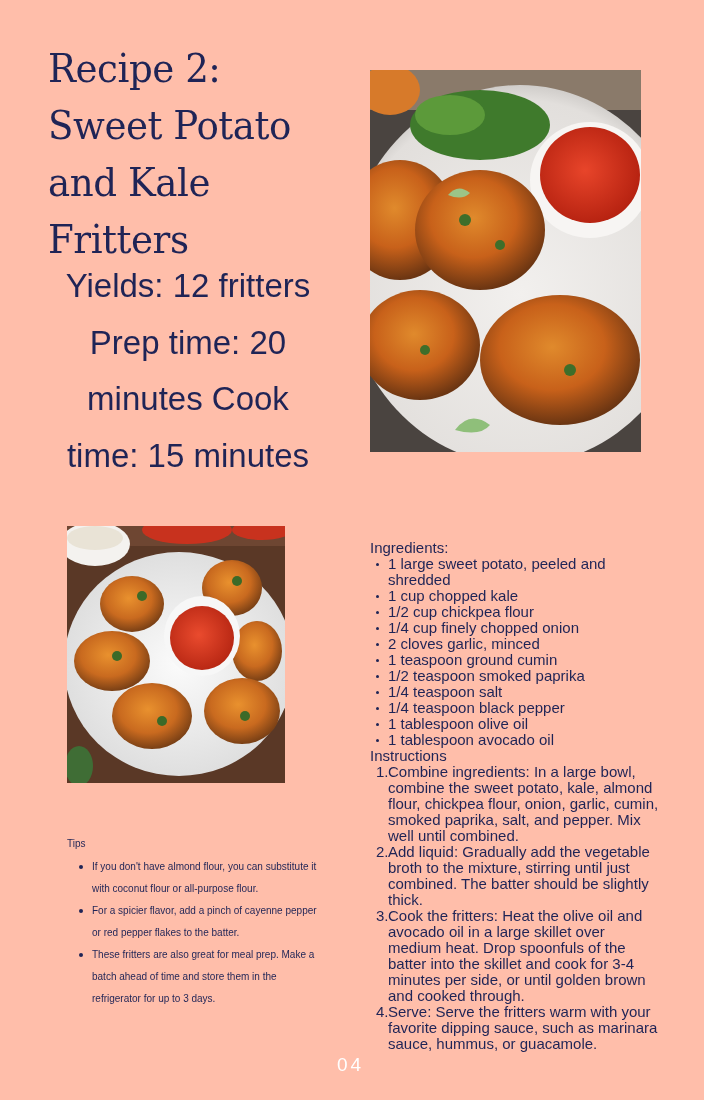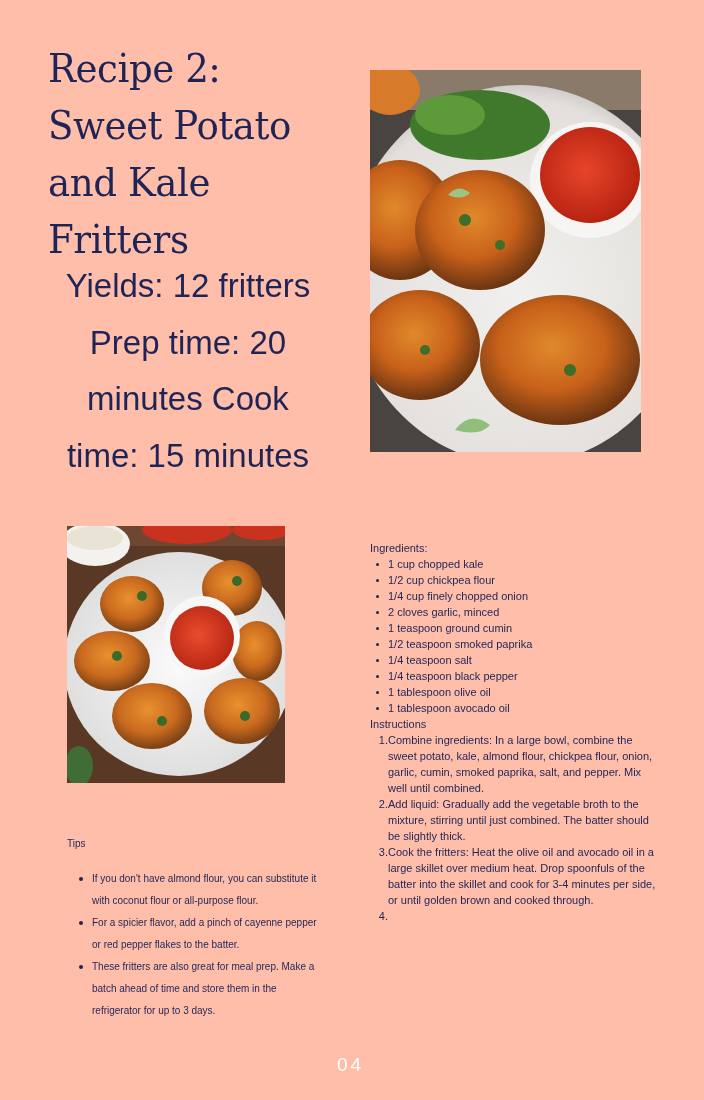--- a/index.html
+++ b/index.html
@@ -39,21 +39,21 @@
       overflow: hidden;
     }
     .photo svg { display: block; width: 100%; height: 100%; }
     .photo-top { left: 370px; top: 70px; width: 271px; height: 382px; }
     .photo-bottom { left: 67px; top: 526px; width: 218px; height: 257px; }
 
     .ingredients {
       position: absolute;
       left: 370px; top: 540px;
       width: 290px;
-      font-size: 11px;
+      font-size: 15px;
       line-height: 16px;
       color: #1F2456;
     }
     .ingredients ul { list-style: none; margin-left: 6px; }
     .ingredients ul li { position: relative; padding-left: 12px; }
     .ingredients ul li::before {
       content: "";
       position: absolute; left: 0; top: 7px;
       width: 3px; height: 3px; border-radius: 50%;
       background: #1F2456;
@@ -66,21 +66,21 @@
     }
 
     .tips {
       position: absolute;
       left: 67px; top: 833px;
       width: 250px;
       font-size: 10px;
       line-height: 22px;
       color: #1F2456;
     }
-    .tips ul { list-style: none; margin-left: 12px; margin-top: 13px; }
+    .tips ul { list-style: none; margin-left: 12px; margin-top: 1px; }
     .tips ul li { position: relative; padding-left: 13px; }
     .tips ul li::before {
       content: "";
       position: absolute; left: 0; top: 9px;
       width: 4px; height: 4px; border-radius: 50%;
       background: #1F2456;
     }
     .page-number {
       position: absolute;
       left: 337px; top: 1054px;
@@ -172,20 +172,21 @@
     <circle cx="50" cy="130" r="5" fill="#3b6a28"></circle>
     <circle cx="95" cy="195" r="5" fill="#3b6a28"></circle>
     <circle cx="178" cy="190" r="5" fill="#3b6a28"></circle>
     <ellipse cx="12" cy="240" rx="14" ry="20" fill="#3f6d35"></ellipse>
   </svg>
 </div>
 
 <div class="ingredients">
   <div>Ingredients:</div>
   <ul>
+    <li>1 large sweet potato, peeled and shredded</li>
     <li>1 cup chopped kale</li>
     <li>1/2 cup chickpea flour</li>
     <li>1/4 cup finely chopped onion</li>
     <li>2 cloves garlic, minced</li>
     <li>1 teaspoon ground cumin</li>
     <li>1/2 teaspoon smoked paprika</li>
     <li>1/4 teaspoon salt</li>
     <li>1/4 teaspoon black pepper</li>
     <li>1 tablespoon olive oil</li>
     <li>1 tablespoon avocado oil</li>
@@ -199,20 +200,21 @@
     <li>
       <span class="num">2.</span>
       <span>Add liquid: Gradually add the vegetable broth to the mixture, stirring until just combined. The batter should be slightly thick.</span>
     </li>
     <li>
       <span class="num">3.</span>
       <span>Cook the fritters: Heat the olive oil and avocado oil in a large skillet over medium heat. Drop spoonfuls of the batter into the skillet and cook for 3-4 minutes per side, or until golden brown and cooked through.</span>
     </li>
     <li>
       <span class="num">4.</span>
+      <span>Serve: Serve the fritters warm with your favorite dipping sauce, such as marinara sauce, hummus, or guacamole.</span>
     </li>
   </ol>
 </div>
 
 <div class="tips">
   <div>Tips</div>
   <ul>
     <li>If you don't have almond flour, you can substitute it with coconut flour or all-purpose flour.</li>
     <li>For a spicier flavor, add a pinch of cayenne pepper or red pepper flakes to the batter.</li>
     <li>These fritters are also great for meal prep. Make a batch ahead of time and store them in the refrigerator for up to 3 days.</li>

